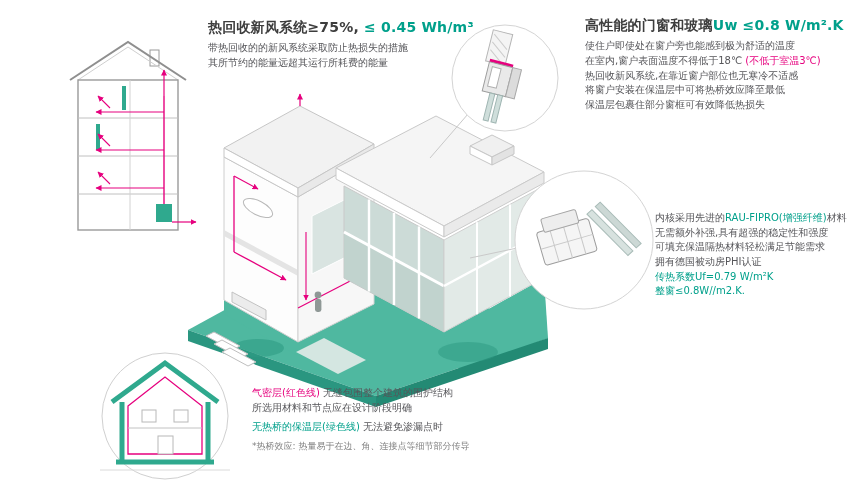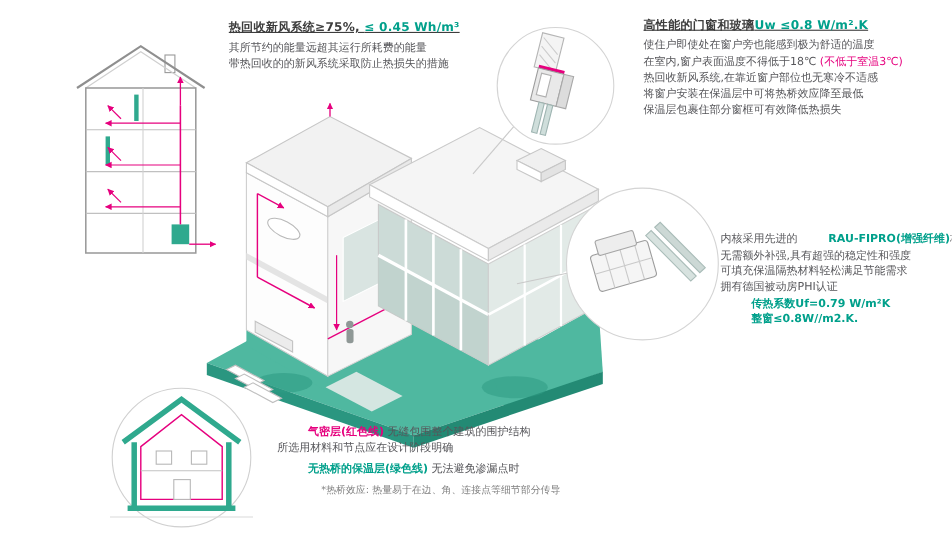--- a/index.html
+++ b/index.html
@@ -1,29 +1,29 @@
 <!DOCTYPE html>
 <html><head>
 <meta charset="utf-8">
 <style>
   * { margin:0; padding:0; box-sizing:border-box; }
   html,body { width:865px; height:492px; background:#ffffff; overflow:hidden; }
   #stage { position:relative; width:865px; height:492px;
            font-family:"DejaVu Sans","Liberation Sans",sans-serif; }
   #art { position:absolute; left:0; top:0; }
   .anno { position:absolute; z-index:2; }
-  .title { font-size:11px; font-weight:bold; color:#3d3d3d; line-height:1.3;
-           margin-bottom:5px; letter-spacing:.2px; white-space:nowrap;text-decoration:underline; }
+  .title { font-size:14px; font-weight:bold; color:#3d3d3d; line-height:1.3;
+           margin-bottom:5px; letter-spacing:.2px; white-space:nowrap; }
   .body  { font-size:10px; color:#56565a; line-height:1.47; }
   .body > div { white-space:nowrap; }
   .green { color:#00a08b; }
   .red   { color:#e6007e; }
-  .bold  { font-weight:bold;padding-left:28px; }
+  .bold  { font-weight:normal; }
   .gap   { height:5px; }
-  .footnote { font-size:9px; color:#818181; margin-top:5px; white-space:nowrap;margin-left:40px; }
+  .footnote { font-size:9px; color:#818181; margin-top:5px; white-space:nowrap; }
 </style>
 </head>
 <body>
 
 <div id="stage">
 
   <svg id="art" width="865" height="492" viewBox="0 0 865 492">
     <defs>
       <marker id="mRed" markerWidth="7" markerHeight="7" refX="5.5" refY="3" orient="auto" markerUnits="userSpaceOnUse">
         <path d="M0,0 L6,3 L0,6 Z" fill="#e6007e"></path>
@@ -152,22 +152,22 @@
       <rect x="60" y="86" width="15" height="18" fill="#ffffff" stroke="#b8b8b8"></rect>
       <path d="M2,120 H132" stroke="#dadada"></path>
     </g>
   </svg>
 
   <div class="anno" style="left:208px; top:18px; width:272px">
     <div class="title">
       <span>热回收新风系统≥75%, </span><span class="green">≤ 0.45 Wh/m³</span>
     </div>
     <div class="body">
+      <div>带热回收的的新风系统采取防止热损失的措施</div>
       <div>其所节约的能量远超其运行所耗费的能量</div>
-      <div>带热回收的的新风系统采取防止热损失的措施</div>
     </div>
   </div>
 
   <div class="anno" style="left:585px; top:16px; width:274px">
     <div class="title">
       <span>高性能的门窗和玻璃</span><span class="green">Uw ≤0.8 W/m².K</span>
     </div>
     <div class="body">
       <div>使住户即使处在窗户旁也能感到极为舒适的温度</div>
       <div>

